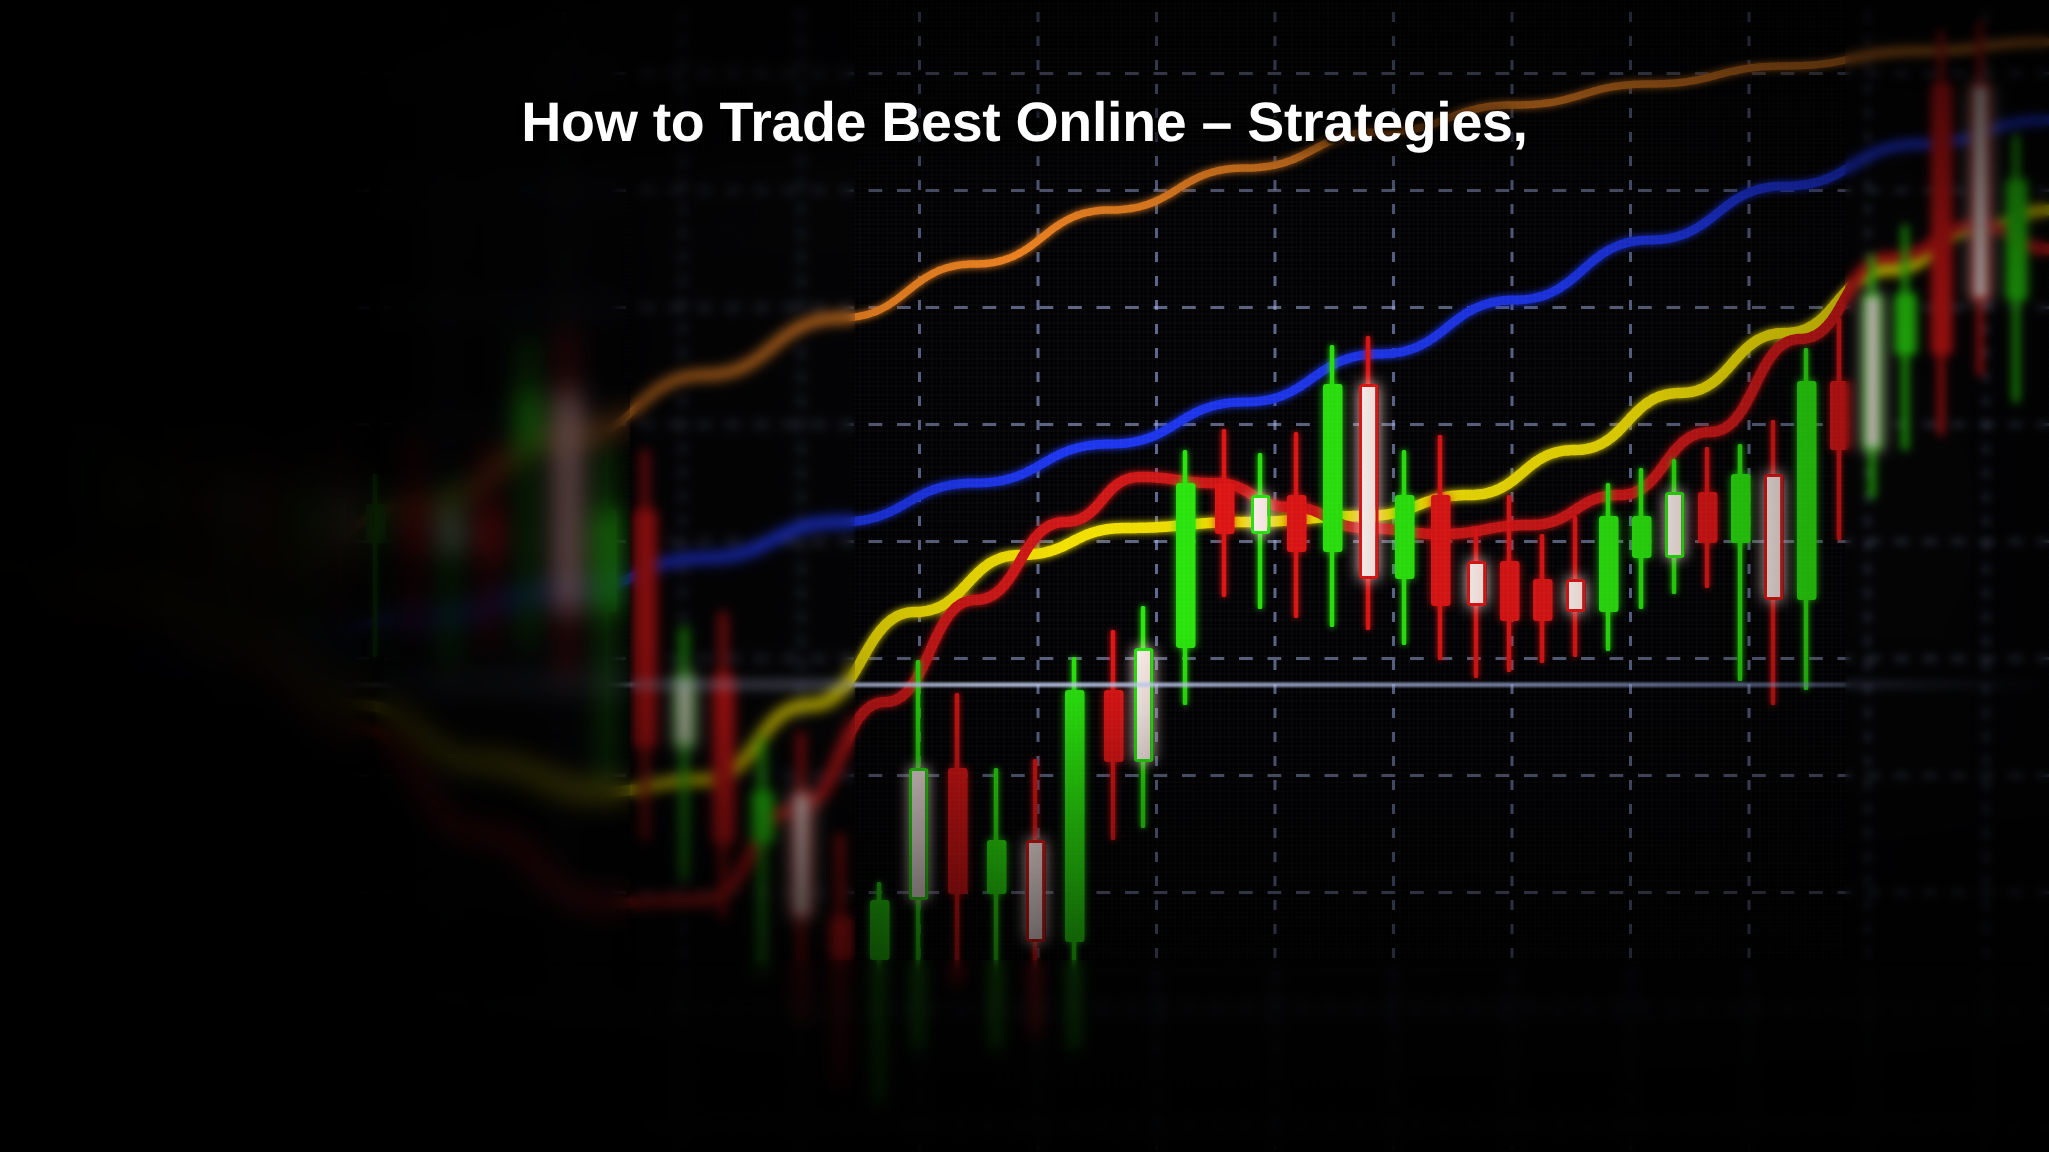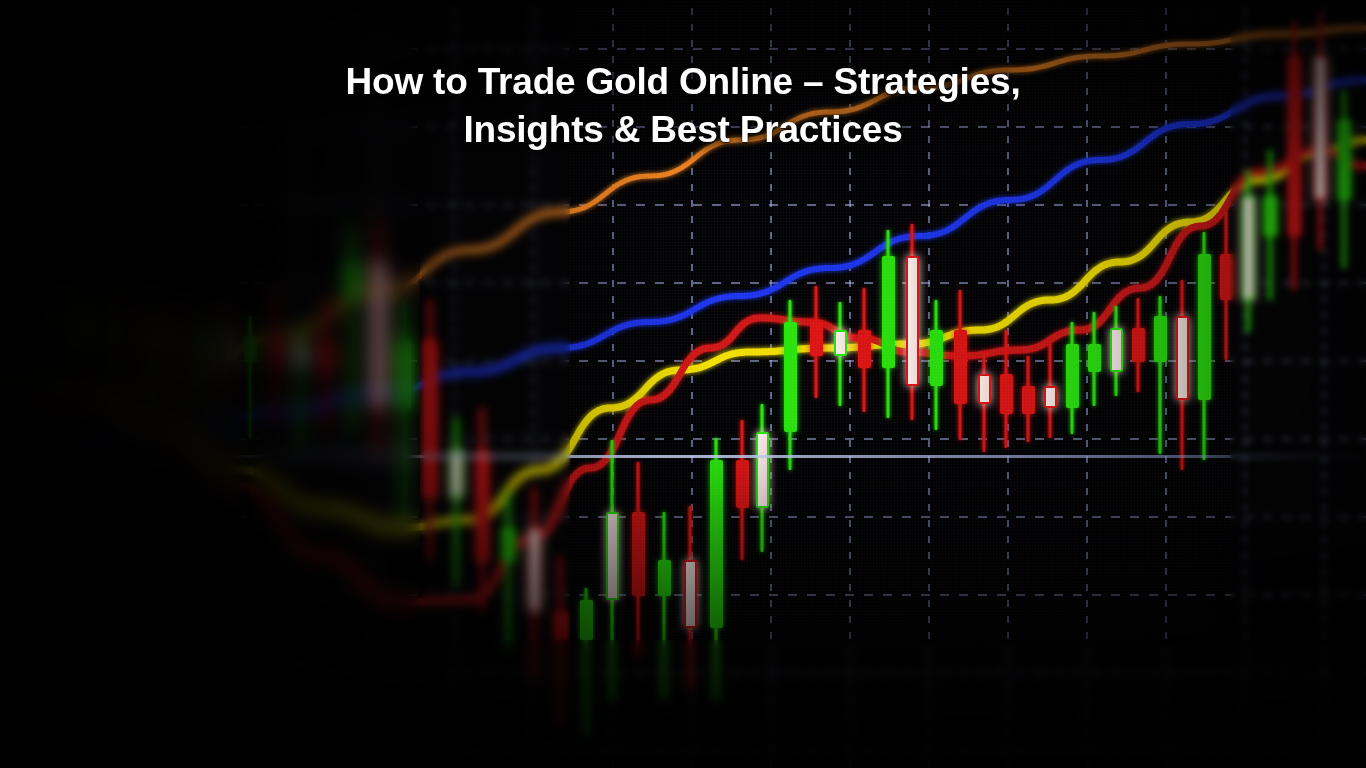--- a/index.html
+++ b/index.html
@@ -377,18 +377,17 @@
     <div class="blurzone" style="left:250px;top:0;width:170px;height:768px;"></div>
     <div class="blurzone soft" style="left:420px;top:0;width:150px;height:768px;"></div>
     <div class="blurzone soft" style="left:1230px;top:0;width:136px;height:768px;backdrop-filter:blur(3px);"></div>
     <div class="blurzone soft" style="left:0;top:640px;width:1366px;height:128px;backdrop-filter:blur(5px);"></div>
 
     <div class="vignette"></div>
   </div>
 
   <div class="title-wrap">
     <h1>
-      <span>How to Trade Gold Online – Strategies,</span><br>
-      <span>Insights &amp; Best Practices</span>
+      <span>How to Trade Best Online – Strategies,</span><br>
     </h1>
   </div>
 
 </div>
 
 </body></html>

